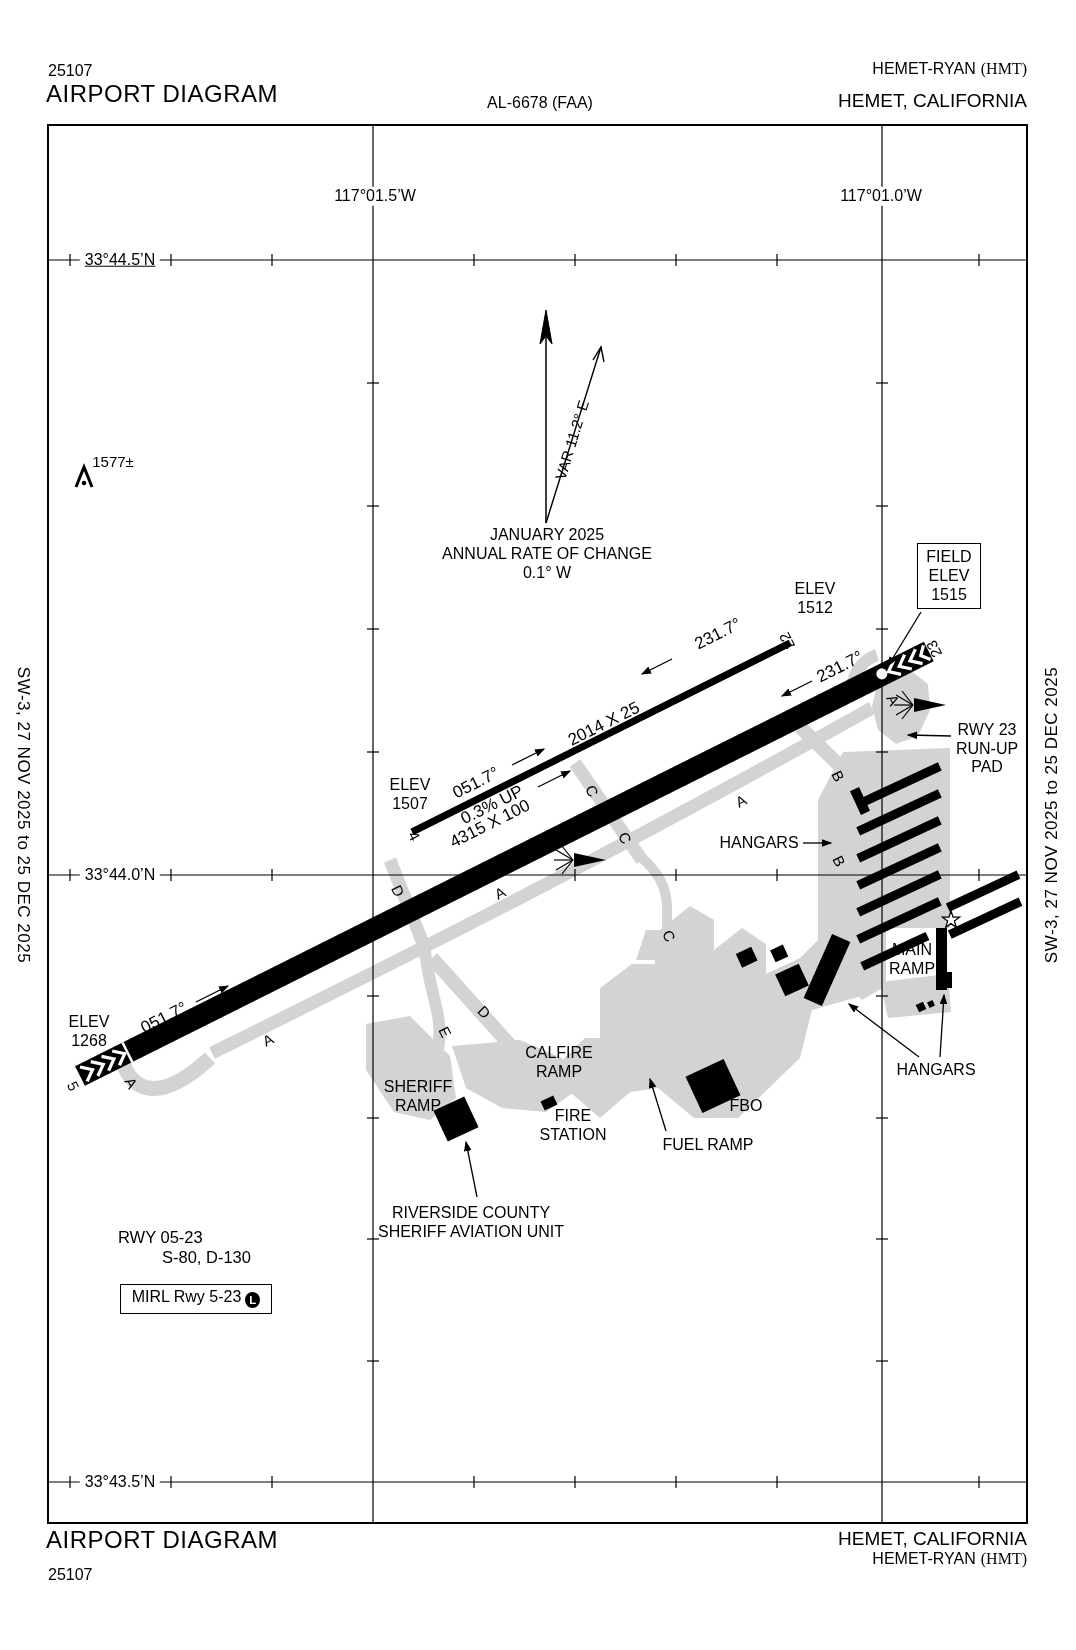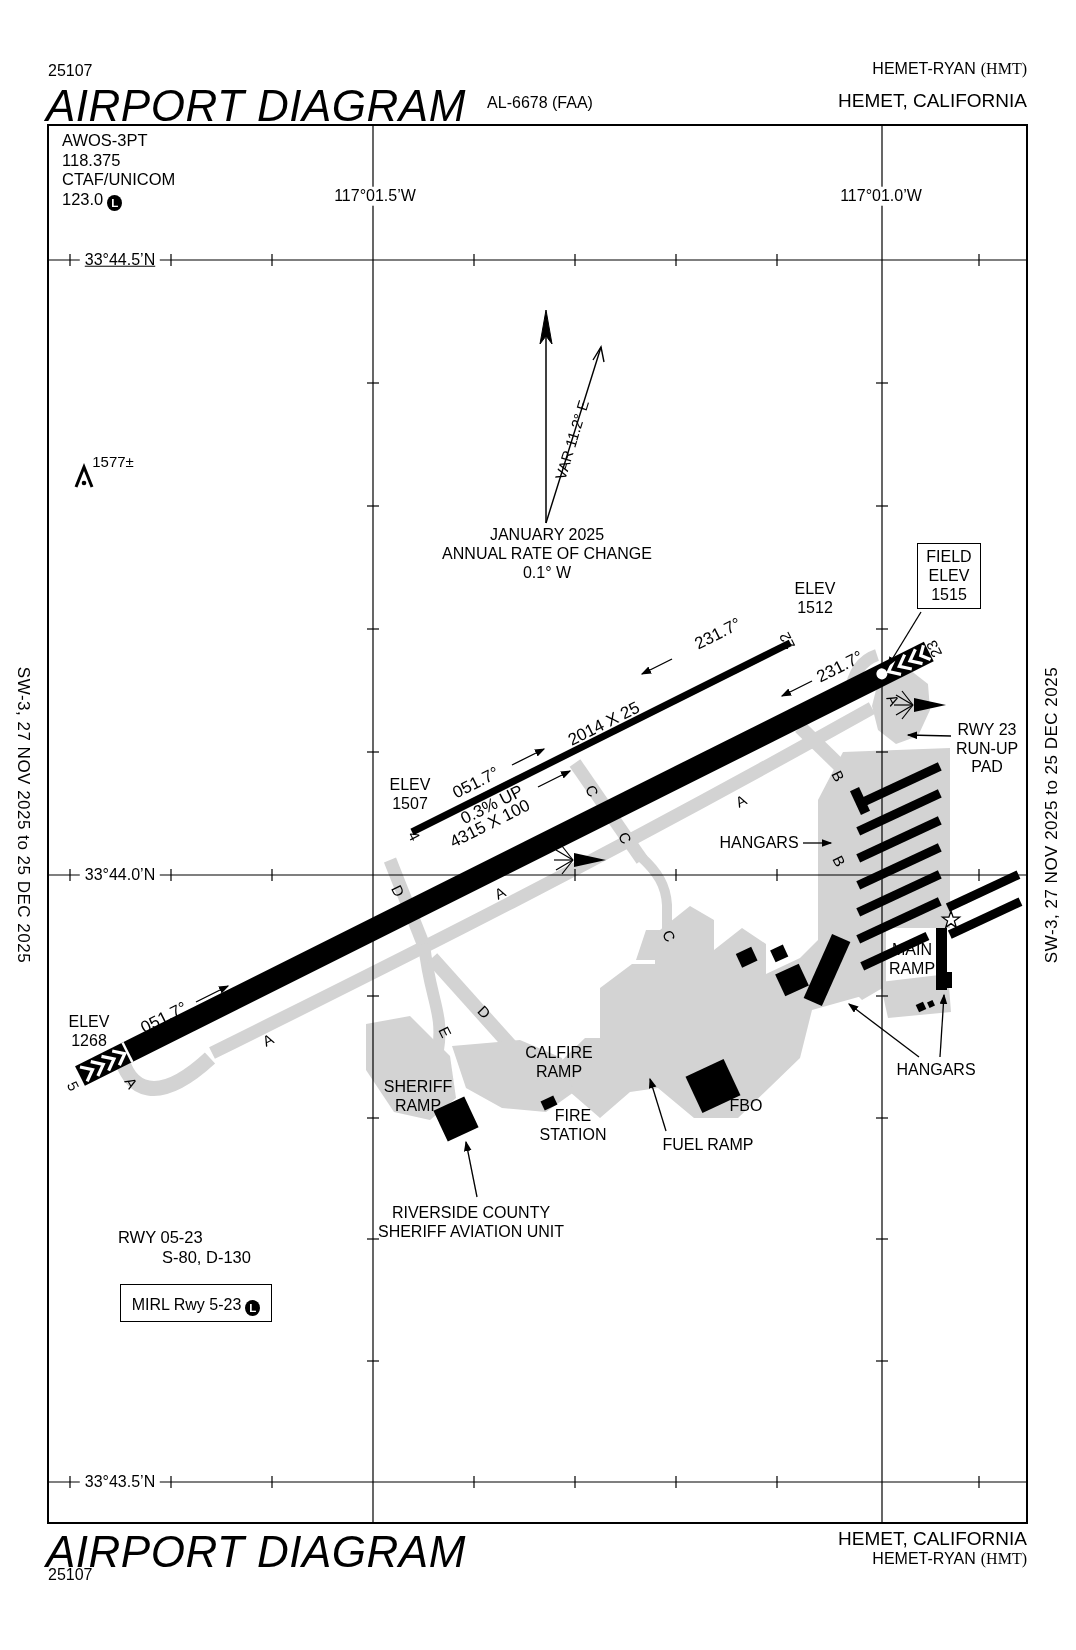--- a/index.html
+++ b/index.html
@@ -5,35 +5,35 @@
   html,body{margin:0;padding:0;background:#fff;}
   #page{position:relative;width:1076px;height:1650px;background:#fff;overflow:hidden;
         font-family:"Liberation Sans",sans-serif;color:#000;}
   svg{position:absolute;left:0;top:0;}
   .lbl{position:absolute;white-space:nowrap;font-size:16px;line-height:1.16;
        transform:translate(-50%,-50%);text-align:center;}
   .la{transform:none;text-align:left;}
   .ra{transform:none;text-align:right;}
   .rot{transform:translate(-50%,-50%) rotate(var(--r));}
   .bg{background:#fff;padding:0 5px;}
-  .big{font-size:44px;letter-spacing:.5px;font-style:italic;}
+  .big{font-size:24px;letter-spacing:.5px;}
   .apt{font-size:16px;}
   .city{font-size:19px;}
   .serif{font-family:"Liberation Serif",serif;margin-left:5px;}
   .sm{font-size:15px;}
   .dims{font-size:17px;}
   .side{font-size:17px;letter-spacing:.5px;}
   .lchip{display:inline-block;width:15px;height:16px;border-radius:50%;background:#000;
          color:#fff;font-size:11.5px;line-height:16px;text-align:center;font-weight:700;
          vertical-align:-2px;margin-left:4px;}
   .box{position:absolute;border:1.6px solid #000;background:#fff;}
   #fieldelev{left:917px;top:543px;width:62px;padding:3px 0 4px 0;text-align:center;
              font-size:16px;line-height:19px;}
   #mirlbox{left:120px;top:1284px;width:150px;height:25px;font-size:16px;
-           text-align:center;padding-top:11px;}
+           text-align:center;padding-top:3px;}
   #commblock{left:62px;top:131px;font-size:16.5px;line-height:19.5px;}
   #rwyinfo{left:118px;top:1228px;font-size:16.5px;line-height:19.5px;}
   #rwyinfo .ind{padding-left:44px;}
 </style>
 </head>
 <body>
 
 <div id="page">
 
 <svg width="1076" height="1650" viewBox="0 0 1076 1650">
@@ -216,26 +216,20 @@
 <div class="lbl ra city" style="right:49px;top:90px;">HEMET, CALIFORNIA</div>
 
 <div class="lbl la big" style="left:46px;top:1526px;">AIRPORT DIAGRAM</div>
 <div class="lbl la" style="left:48px;top:1566px;">25107</div>
 <div class="lbl ra city" style="right:49px;top:1528px;">HEMET, CALIFORNIA</div>
 <div class="lbl ra apt" style="right:49px;top:1550px;"><span>HEMET-RYAN</span><span class="serif">(HMT)</span></div>
 
 <div class="lbl rot side" style="left:23px;top:815px;--r:90deg;">SW-3,  27 NOV 2025  to  25 DEC 2025</div>
 <div class="lbl rot side" style="left:1052px;top:815px;--r:-90deg;">SW-3,  27 NOV 2025  to  25 DEC 2025</div>
 
-<div class="lbl la" id="commblock">
-  <div>AWOS-3PT</div>
-  <div>118.375</div>
-  <div>CTAF/UNICOM</div>
-  <div><span>123.0</span><span class="lchip">L</span></div>
-</div>
 
 <div class="lbl bg" style="left:375px;top:196px;">117°01.5’W</div>
 <div class="lbl bg" style="left:881px;top:196px;">117°01.0’W</div>
 <div class="lbl bg" style="left:120px;top:260px;text-decoration:underline;">33°44.5’N</div>
 <div class="lbl bg" style="left:120px;top:875px;">33°44.0’N</div>
 <div class="lbl bg" style="left:120px;top:1482px;">33°43.5’N</div>
 
 <div class="lbl rot sm" style="left:572px;top:440px;--r:-73deg;">VAR 11.2° E</div>
 <div class="lbl" style="left:547px;top:535px;">JANUARY 2025</div>
 <div class="lbl" style="left:547px;top:554px;">ANNUAL RATE OF CHANGE</div>

